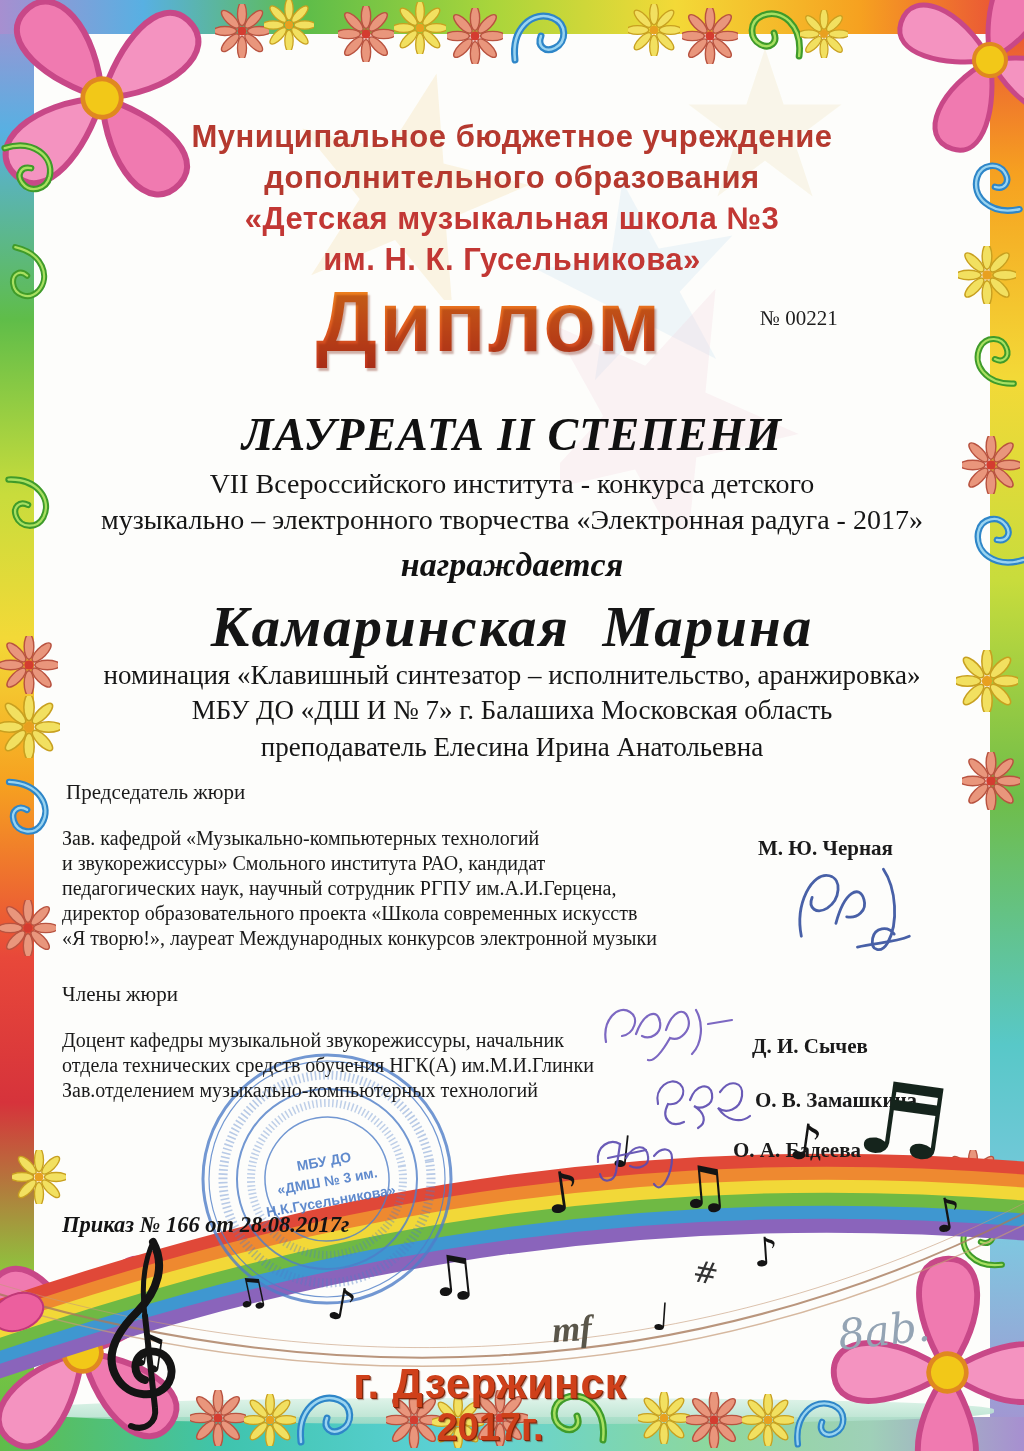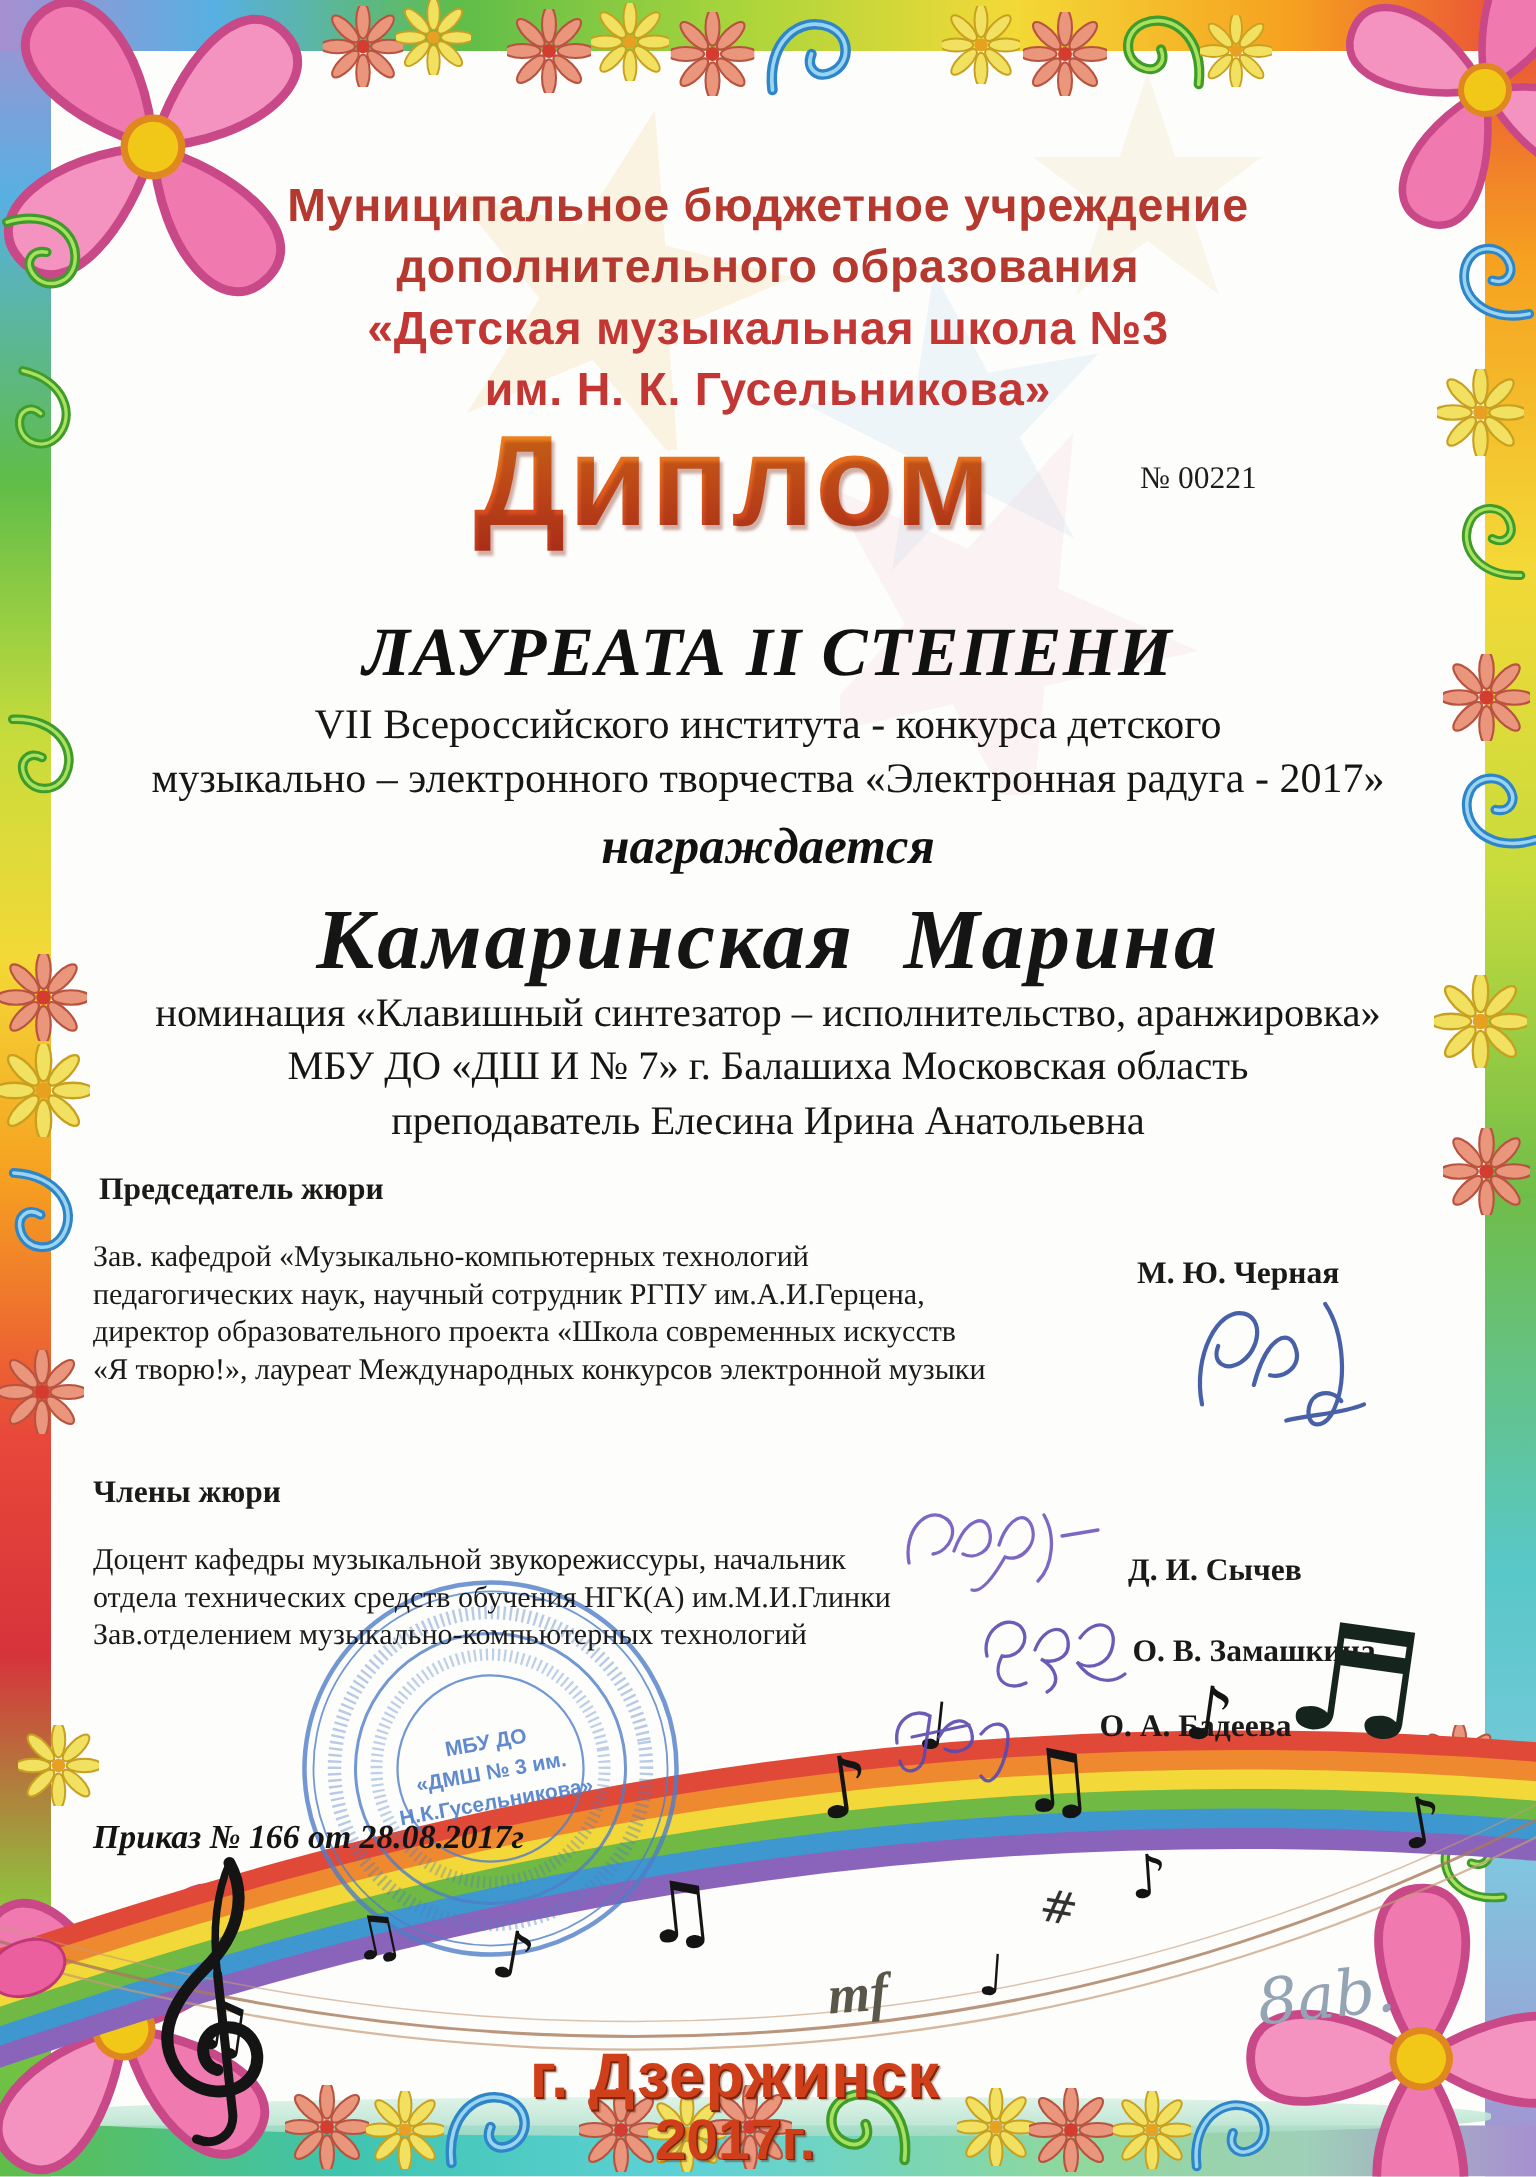--- a/index.html
+++ b/index.html
@@ -25,21 +25,21 @@
     background:linear-gradient(180deg,#f08a1e 10%,#e05c20 55%,#c03320 100%);
     -webkit-background-clip:text;background-clip:text;color:transparent;
     text-shadow:2px 3px 2px rgba(120,30,10,.35);}
   .num{font-size:21px;color:#1d1d1d;z-index:6;}
   .award{font-size:46px;font-weight:bold;font-style:italic;color:#111;letter-spacing:1px;z-index:6;}
   .contest{font-size:28px;color:#161616;z-index:6;}
   .awarded{font-size:34px;font-weight:bold;font-style:italic;color:#111;z-index:6;}
   .recipient{font-size:57px;font-weight:bold;font-style:italic;color:#151515;letter-spacing:2px;
     white-space:pre;z-index:6;}
   .details{font-size:27px;line-height:35px;color:#161616;z-index:6;}
-  .jury-label{font-size:21px;color:#1a1a1a;z-index:7;font-weight:bold;}
+  .jury-label{font-size:21px;color:#1a1a1a;z-index:7;}
   .jury-desc{font-size:20px;line-height:25px;color:#1a1a1a;z-index:7;}
   .jury-name{font-size:21px;color:#1a1a1a;z-index:7;font-weight:bold;}
   .order{font-size:22.5px;font-weight:bold;font-style:italic;color:#141414;z-index:8;}
   .city{font-weight:bold;font-size:42px;color:#cf401a;z-index:9;
     text-shadow:1px 1px 0 #7e2408,2px 2px 1px rgba(90,20,5,.4);letter-spacing:1px;}
   .year{font-weight:bold;font-size:38px;color:#cf401a;z-index:9;
     text-shadow:1px 1px 0 #7e2408,2px 2px 1px rgba(90,20,5,.4);}
   .note{position:absolute;color:#141414;z-index:7;font-family:"DejaVu Sans",sans-serif;line-height:1;}
   .mf{font-family:"Liberation Serif",serif;font-style:italic;font-weight:bold;font-size:36px;color:#5a564a;z-index:7;}
   .ottava{font-family:"DejaVu Serif",serif;font-style:italic;font-size:42px;color:#94a4b4;z-index:7;}
@@ -266,20 +266,21 @@
 <div class="abs ctr contest ser" style="top:464px">музыкально – электронного творчества «Электронная радуга - 2017»</div>
 <div class="abs ctr awarded ser" style="top:506px">награждается</div>
 <div class="abs ctr recipient ser" style="top:554px">Камаринская  Марина</div>
 <div class="abs ctr details ser" style="top:618px">номинация «Клавишный синтезатор – исполнительство, аранжировка»</div>
 <div class="abs ctr details ser" style="top:653px">МБУ ДО «ДШ И № 7» г. Балашиха Московская область</div>
 <div class="abs ctr details ser" style="top:690px">преподаватель Елесина Ирина Анатольевна</div>
 
 <div class="abs jury-label ser" style="left:66px;top:780px">Председатель жюри</div>
 <div class="abs jury-desc ser" style="left:62px;top:826px">
   <div>Зав. кафедрой «Музыкально-компьютерных технологий</div>
+  <div>и звукорежиссуры» Смольного института РАО, кандидат</div>
   <div>педагогических наук, научный сотрудник РГПУ им.А.И.Герцена,</div>
   <div>директор образовательного проекта «Школа современных искусств</div>
   <div>«Я творю!», лауреат Международных конкурсов электронной музыки</div>
 </div>
 <div class="abs jury-name ser" style="left:758px;top:836px">М. Ю. Черная</div>
 <svg class="sig" style="left:790px;top:852px" width="135" height="108" viewBox="0 0 120 100">
   <g fill="none" stroke="#35509e" stroke-width="2.6" stroke-linecap="round" opacity=".9">
     <path d="M8 78 C2 48 18 18 34 22 C46 25 44 44 32 52 C22 58 14 52 18 42"></path>
     <path d="M40 66 C48 36 62 30 66 44 C69 54 60 62 50 60"></path>
     <path d="M84 16 C96 34 98 66 88 84 C82 94 72 92 74 80 C76 70 88 68 94 76"></path>

